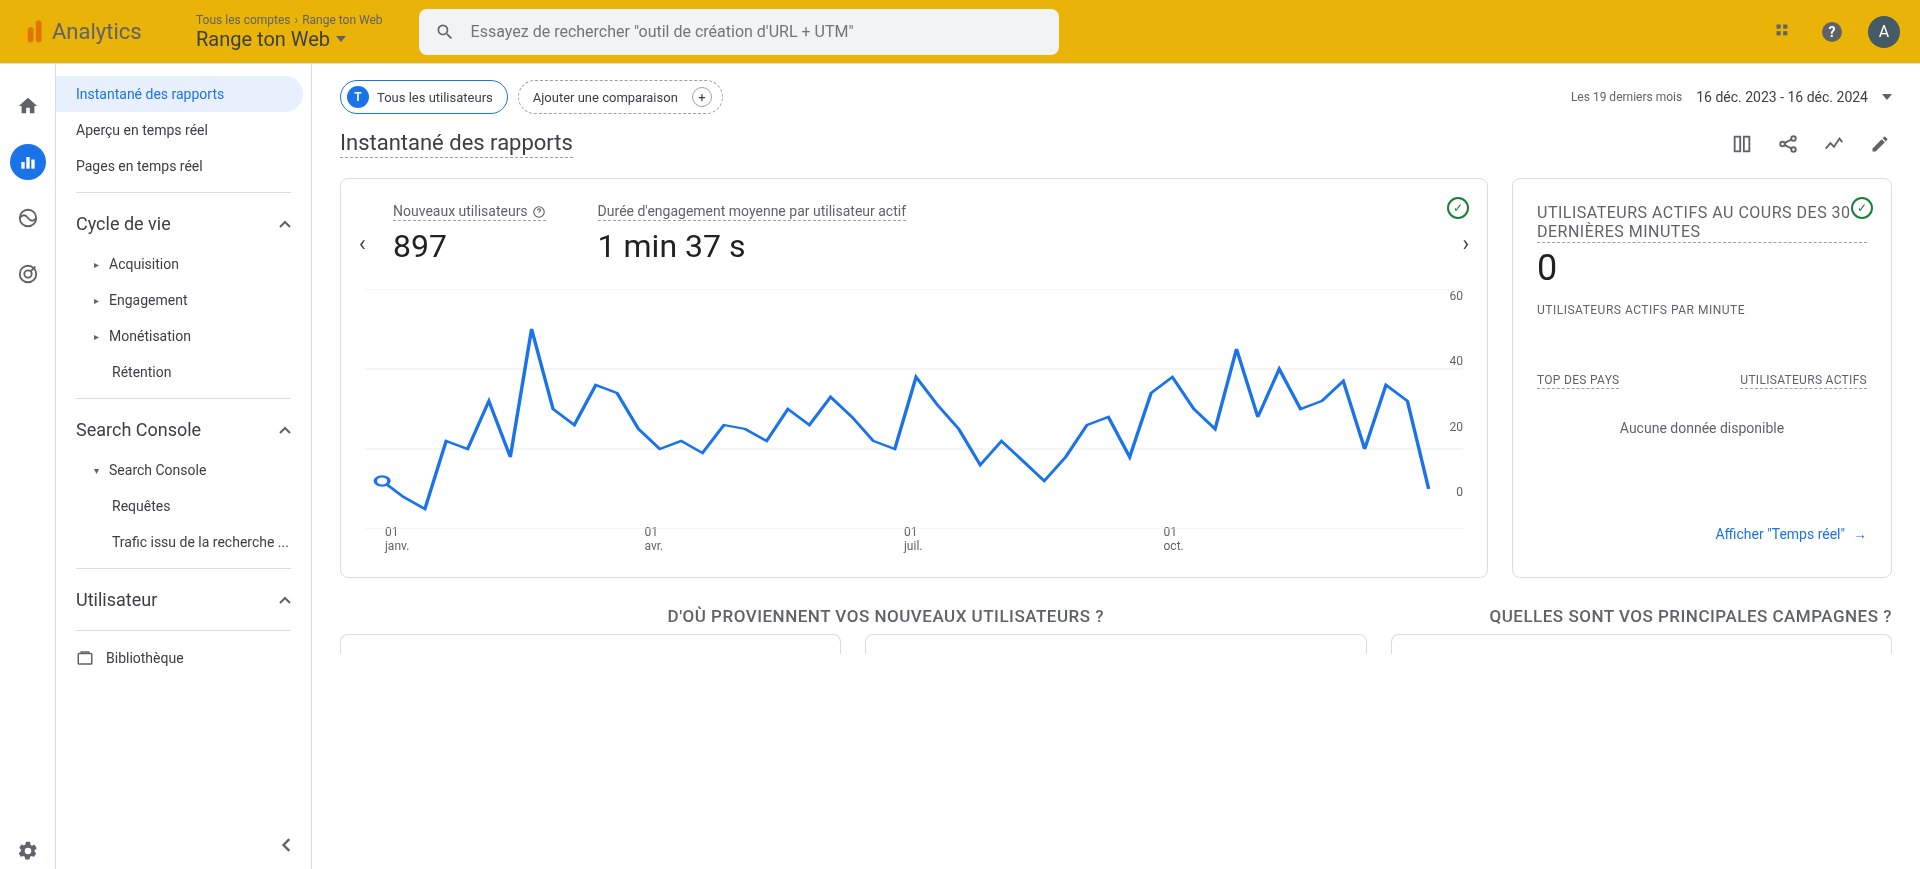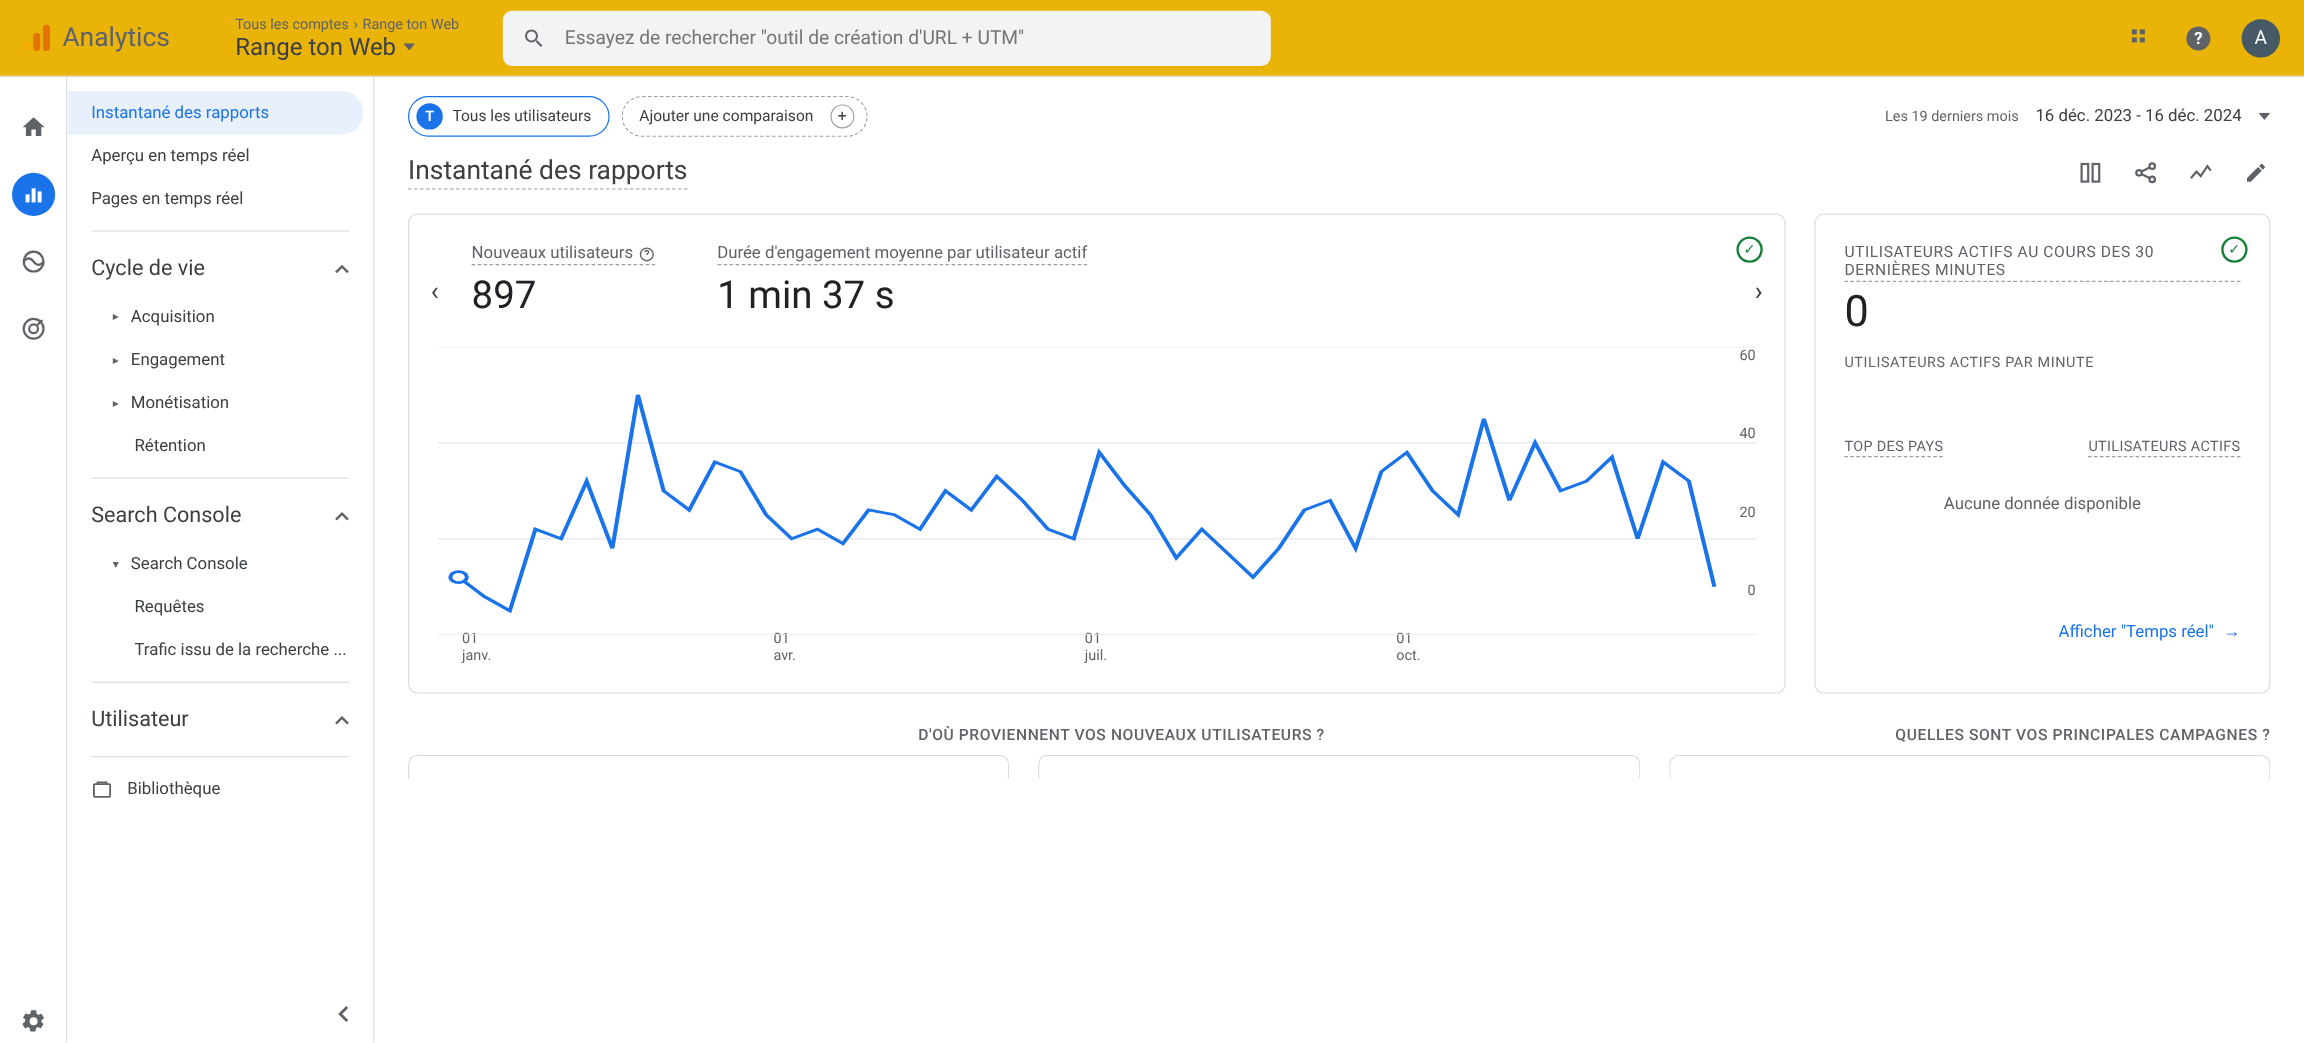--- a/index.html
+++ b/index.html
@@ -70,30 +70,30 @@
 .nav-arrow { position: absolute; top: 28px; font-size: 22px; color: #3c4043; cursor: pointer; }
 .nav-arrow.left { left: -6px; }
 .nav-arrow.right { right: -6px; }
 
 .chart { margin-top: 24px; height: 240px; position: relative; }
 .chart svg { width: 100%; height: 100%; }
 .y-labels { position: absolute; right: 0; top: 0; height: 210px; display: flex; flex-direction: column; justify-content: space-between; font-size: 12px; color: #5f6368; text-align: right; }
 .x-labels { display: flex; padding: 0 40px 0 20px; font-size: 12px; color: #5f6368; margin-top: -4px; justify-content: flex-end; }
 .x-labels div { flex: 1; text-align: left; }
 
-.side-label { font-size: 13px; color: #5f6368; letter-spacing: 0.5px; border-bottom: 1px dashed #9aa0a6; padding-bottom: 1px; width: fit-content; }
+.side-label { font-size: 16px; color: #5f6368; letter-spacing: 0.5px; border-bottom: 1px dashed #9aa0a6; padding-bottom: 1px; width: fit-content; }
 .side-value { font-size: 36px; color: #202124; margin: 4px 0 14px 0; }
 .side-sub { font-size: 12px; color: #5f6368; letter-spacing: 0.5px; margin-bottom: 56px; }
 .side-cols { display: flex; justify-content: space-between; font-size: 12px; color: #5f6368; letter-spacing: 0.3px; border-bottom: 1px dashed transparent; }
 .side-cols span { border-bottom: 1px dashed #9aa0a6; padding-bottom: 1px; }
 .no-data { text-align: center; font-size: 14px; color: #5f6368; padding: 30px 0; }
 .realtime-link { text-align: right; color: #1a73e8; font-size: 14px; margin-top: 60px; display: flex; justify-content: flex-end; align-items: center; gap: 8px; cursor: pointer; }
 
 .section-titles { display: flex; gap: 24px; margin-top: 28px; }
-.section-titles div { flex: 1; text-align: right; font-size: 13px; color: #5f6368; letter-spacing: 0.5px; font-weight: 500; }
+.section-titles div { flex: 1; text-align: right; font-size: 17px; color: #5f6368; letter-spacing: 0.5px; font-weight: 500; }
 .empty-cards { display: flex; gap: 24px; margin-top: 8px; }
 .empty-cards .ec { flex: 1; height: 20px; border: 1px solid #dadce0; border-radius: 8px 8px 0 0; border-bottom: none; }
 
 svg { display: block; }
 </style>
 </head>
 <body>
 
 <div class="app">
 

